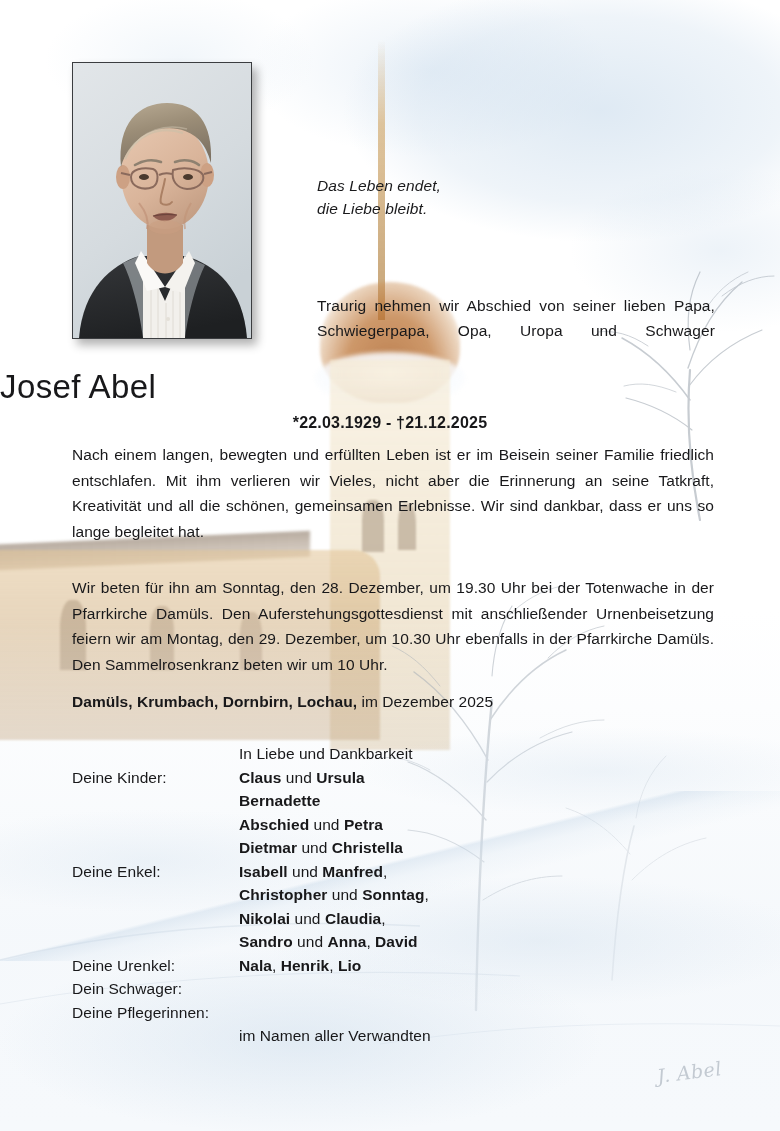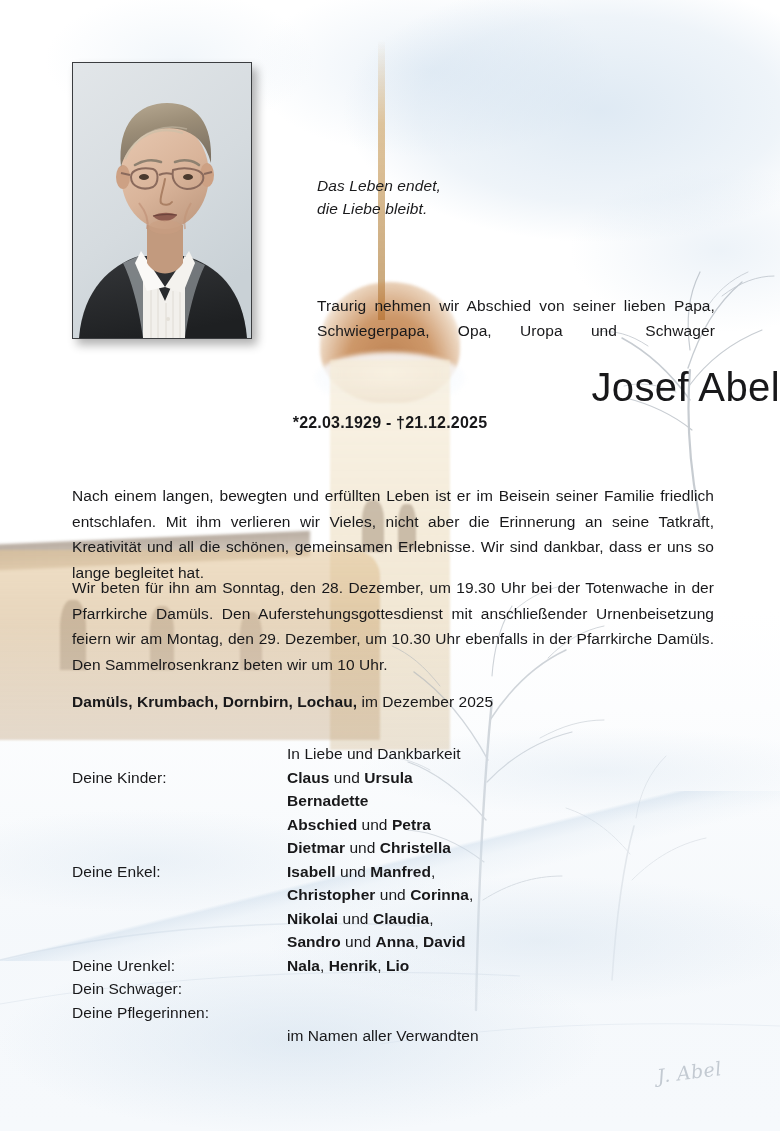--- a/index.html
+++ b/index.html
@@ -153,22 +153,22 @@
     font-size: 15.5px;
     line-height: 25px;
     text-align: justify;
     text-align-last: justify;
     letter-spacing: 0.1px;
   }
   .name {
     position: absolute;
     left: 0; right: 0;
     top: 367px;
-    text-align: right;
-    font-size: 40px;
+    text-align: left;
+    font-size: 33px;
     line-height: 40px;
     font-weight: 400;
     letter-spacing: 0.4px;
   }
   .dates {
     position: absolute;
     left: 0; right: 0;
     top: 414px;
     text-align: center;
     font-size: 16px;
@@ -177,21 +177,21 @@
   }
   .para {
     position: absolute;
     left: 72px;
     width: 642px;
     font-size: 15.5px;
     line-height: 25.5px;
     text-align: justify;
     letter-spacing: 0.05px;
   }
-  .para-life { top: 483px; }
+  .para-life { top: 442px; }
   .para-service { top: 575px; }
 
   .places {
     position: absolute;
     left: 72px;
     top: 693px;
     font-size: 15.5px;
     letter-spacing: 0.05px;
   }
   .places b { font-weight: 700; }
@@ -211,21 +211,20 @@
   }
   .fam-label {
     width: 167px;
     flex: 0 0 167px;
     font-weight: 400;
     letter-spacing: 0.05px;
   }
   .fam-names {
     flex: 1 1 auto;
     letter-spacing: 0.05px;
-    margin-left: 48px;
   }
   .fam-names b { font-weight: 700; }
 </style>
 </head>
 <body>
 
 <div class="card">
 
   <div class="bg">
     <div class="bg-sky"></div>
@@ -412,21 +411,21 @@
           <div class="fam-row">
             <div class="fam-label"></div>
             <div class="fam-names"><b>Dietmar</b> und <b>Christella</b></div>
           </div>
           <div class="fam-row">
             <div class="fam-label">Deine Enkel:</div>
             <div class="fam-names"><b>Isabell</b> und <b>Manfred</b>,</div>
           </div>
           <div class="fam-row">
             <div class="fam-label"></div>
-            <div class="fam-names"><b>Christopher</b> und <b>Corinna</b>,</div>
+            <div class="fam-names"><b>Christopher</b> und <b>Sonntag</b>,</div>
           </div>
           <div class="fam-row">
             <div class="fam-label"></div>
             <div class="fam-names"><b>Nikolai</b> und <b>Claudia</b>,</div>
           </div>
           <div class="fam-row">
             <div class="fam-label"></div>
             <div class="fam-names"><b>Sandro</b> und <b>Anna</b>, <b>David</b></div>
           </div>
           <div class="fam-row">

